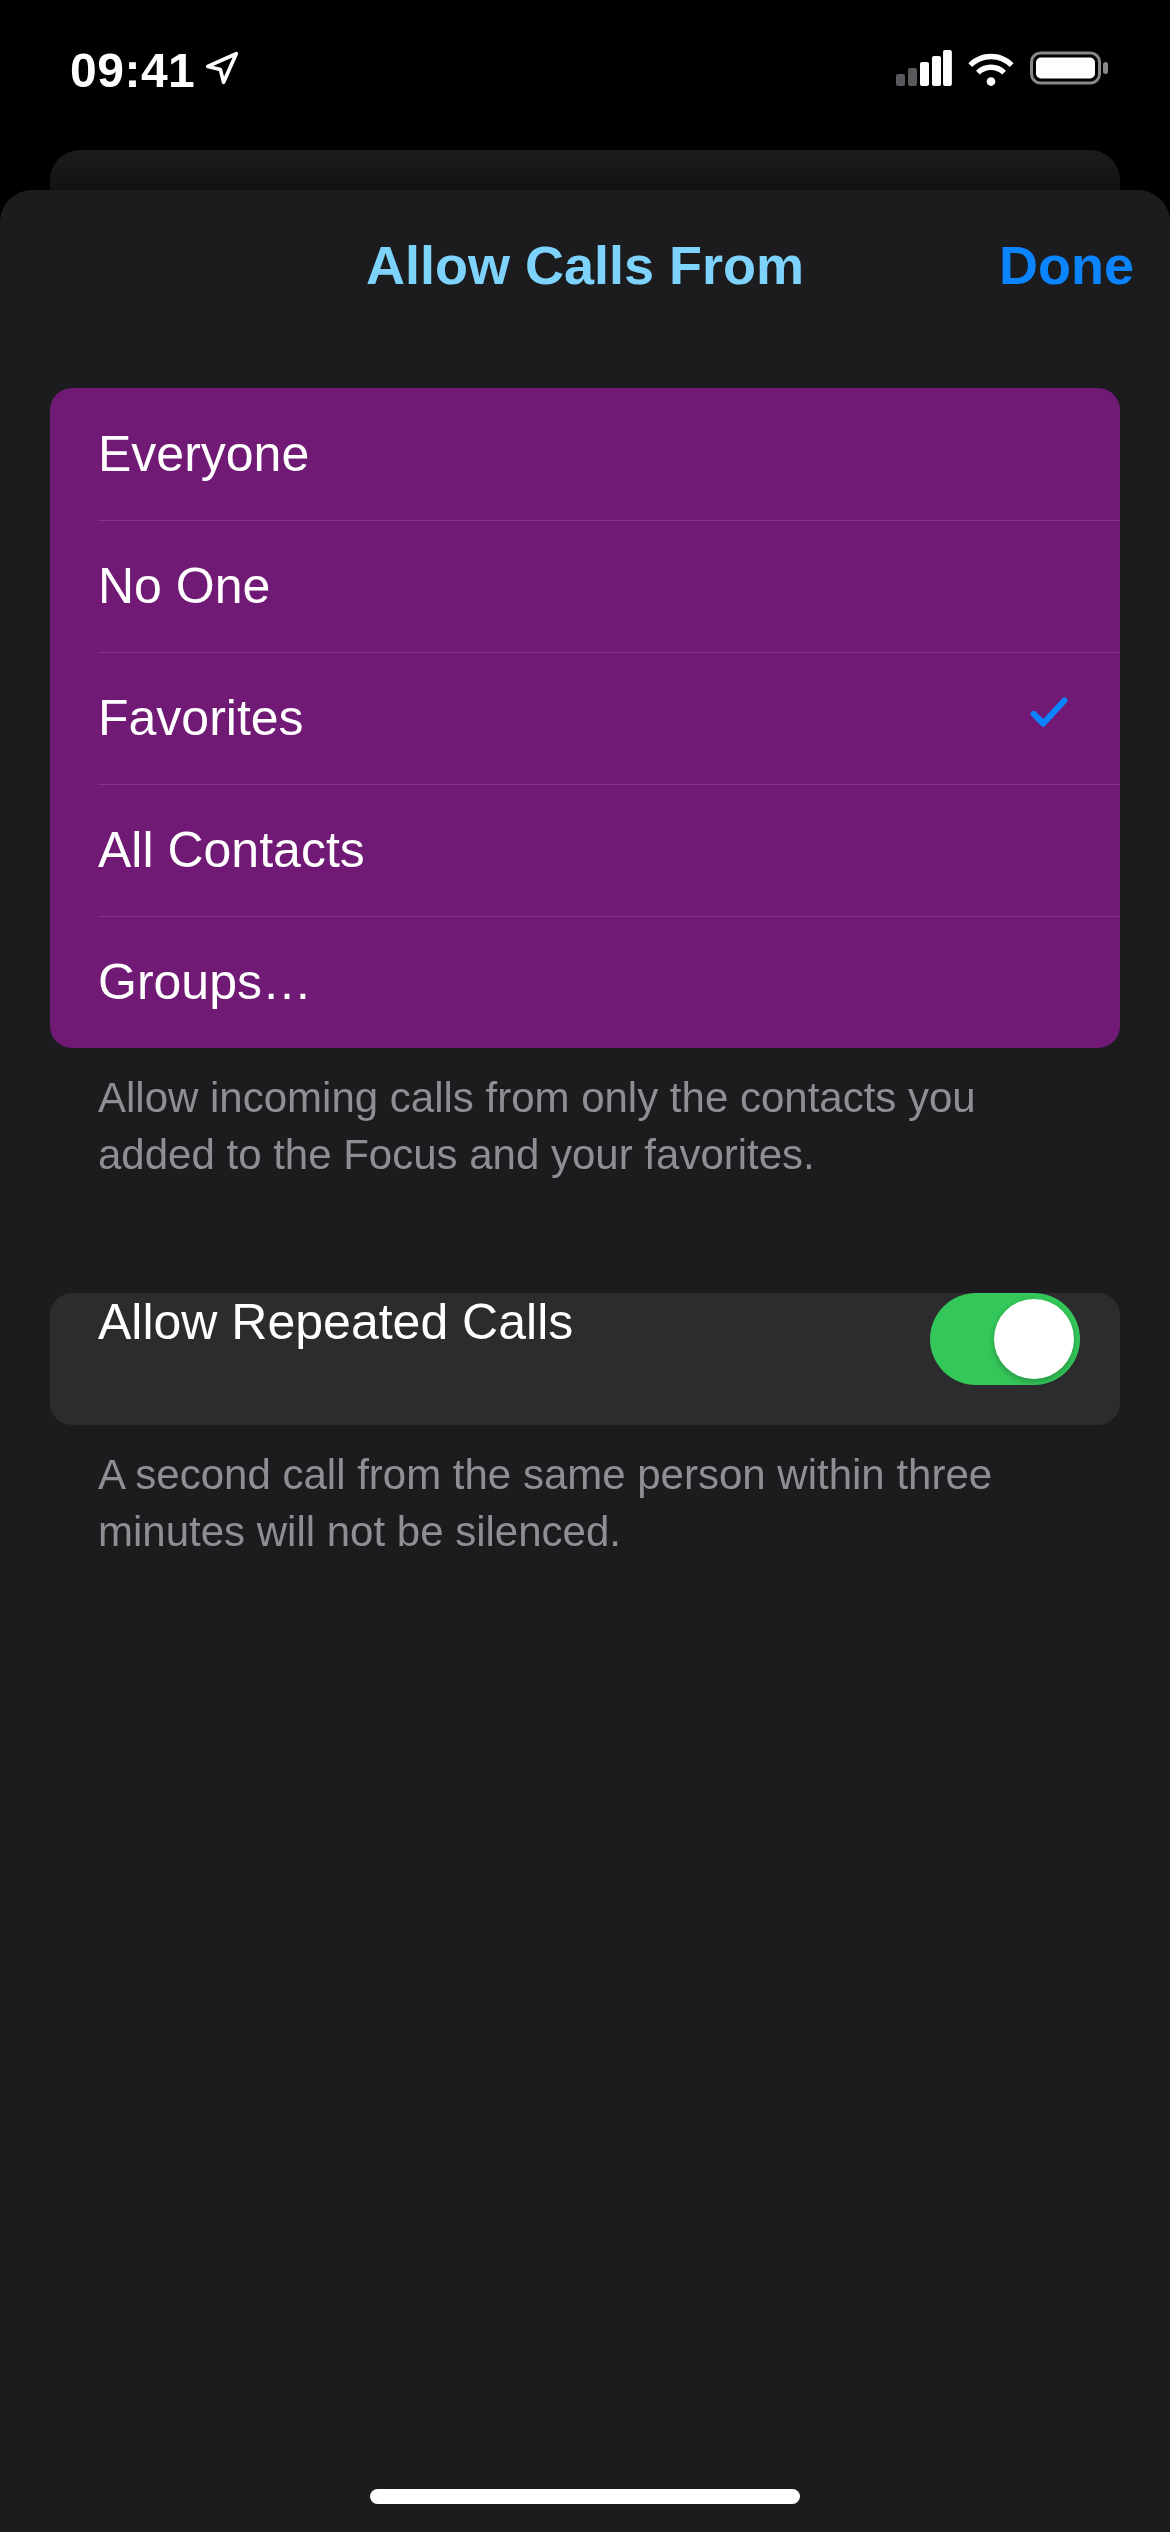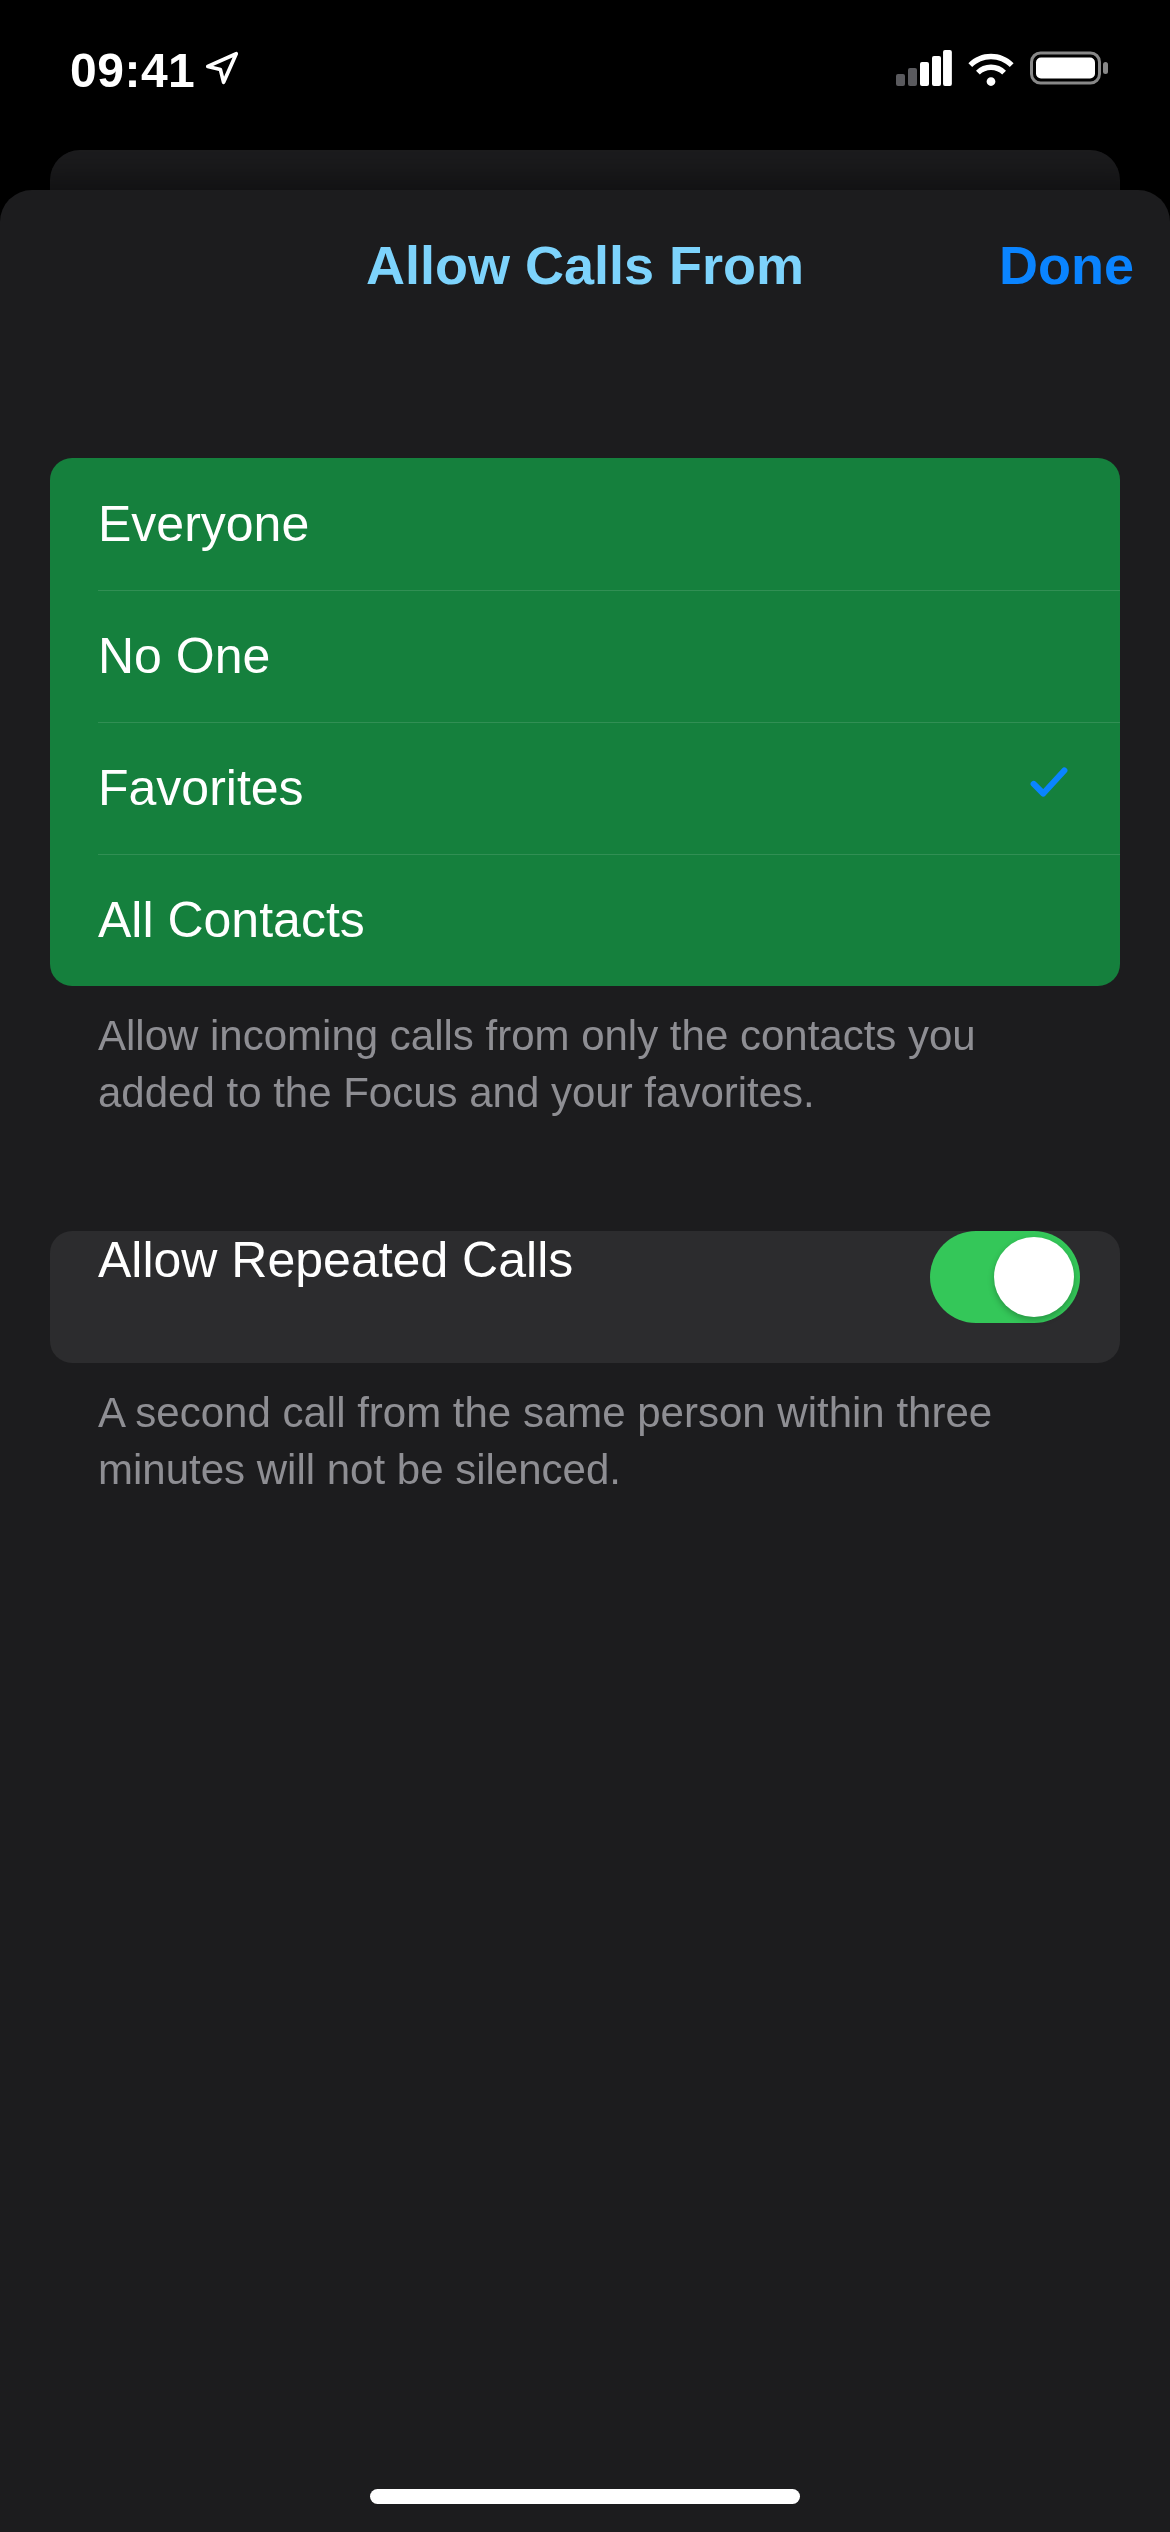--- a/index.html
+++ b/index.html
@@ -15,21 +15,21 @@
 
     
     .sheet { position: absolute; top: 190px; left: 0; right: 0; bottom: 0; background: #1c1c1e; border-radius: 32px 32px 0 0; box-shadow: 0 -10px 40px rgba(0,0,0,0.5); }
     
     .nav-bar { position: relative; height: 150px; display: flex; align-items: center; justify-content: center; }
     .nav-title { font-size: 54px; font-weight: 600; color: #7dd3fc; }
     .nav-done { position: absolute; right: 36px; top: 50%; transform: translateY(-50%); font-size: 54px; font-weight: 600; color: #0a84ff; }
 
     .content { padding: 0 50px; }
 
-    .group { margin-top: 118px; background: #15803d; border-radius: 22px; overflow: hidden; }
+    .group { margin-top: 48px; background: #701a75; border-radius: 22px; overflow: hidden; }
     .row { position: relative; height: 132px; display: flex; align-items: center; padding: 0 48px; font-size: 50px; color: #fff; justify-content: space-between; }
     .row + .row::before { content: ""; position: absolute; top: 0; left: 48px; right: 0; height: 1px; background: rgba(255,255,255,0.12); }
     .check { color: #0a84ff; }
 
     .footer { padding: 22px 48px 0 48px; font-size: 42px; line-height: 1.35; color: #8e8e93; }
 
     .group2 { margin-top: 110px; background: #2c2c2e; border-radius: 22px; overflow: hidden; }
     .switch-row { height: 132px; display: flex; justify-content: space-between; padding: 0 40px 0 48px; font-size: 50px; }
 
     
@@ -97,20 +97,23 @@
         <span>Favorites</span>
         <span class="check">
           <svg width="46" height="46" viewBox="0 0 24 24" fill="none" stroke="#0a84ff" stroke-width="3.2" stroke-linecap="round" stroke-linejoin="round">
               <polyline points="4 13 9 18 20 6"></polyline>
             </svg>
         </span>
       </div>
       <div class="row">
         <span>All Contacts</span>
       </div>
+      <div class="row">
+        <span>Groups…</span>
+      </div>
     </div>
 
     <div class="footer">Allow incoming calls from only the contacts you added to the Focus and your favorites.</div>
 
     <div class="group2">
       <div class="switch-row">
         <span>Allow Repeated Calls</span>
         <span class="switch">
           <span class="switch-knob"></span>
         </span>

